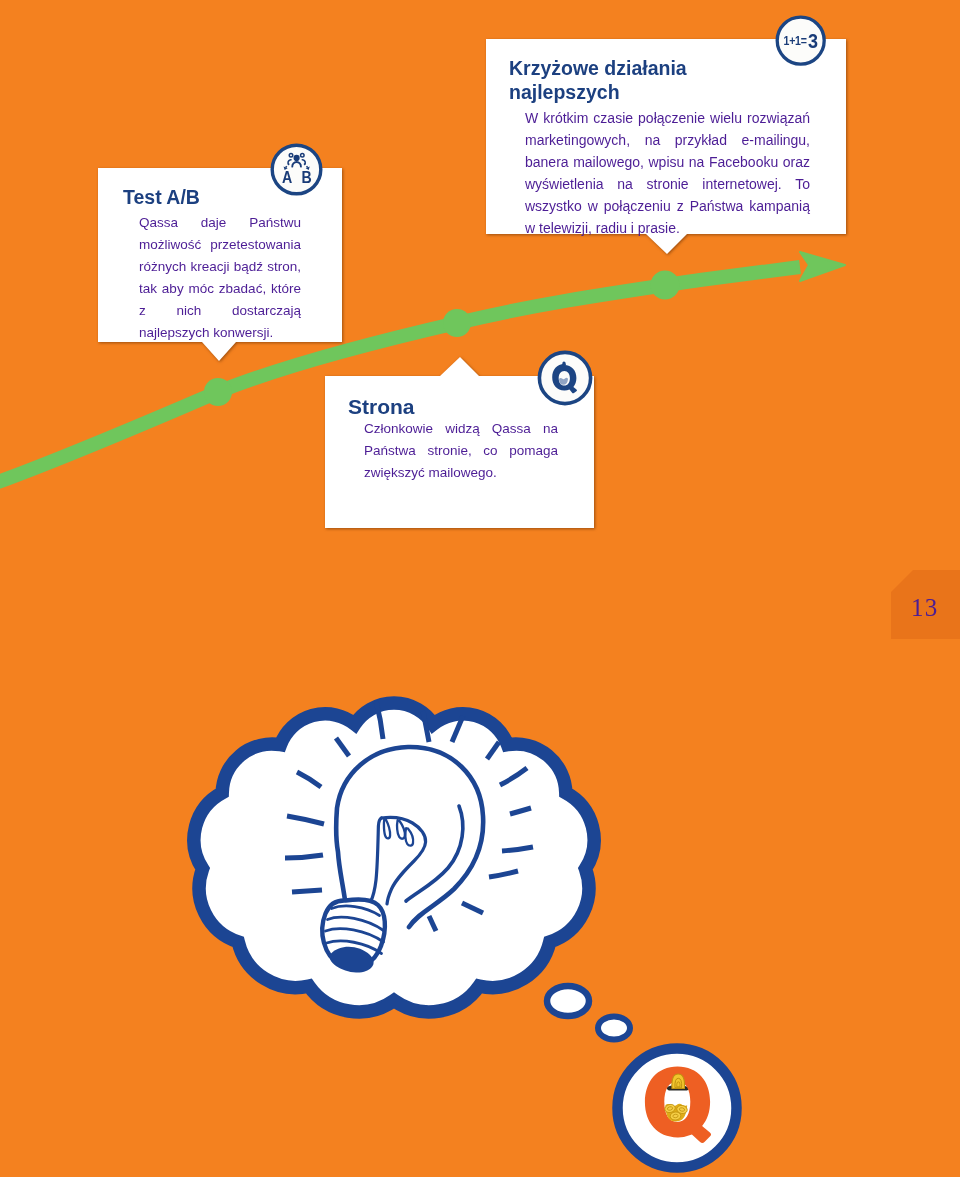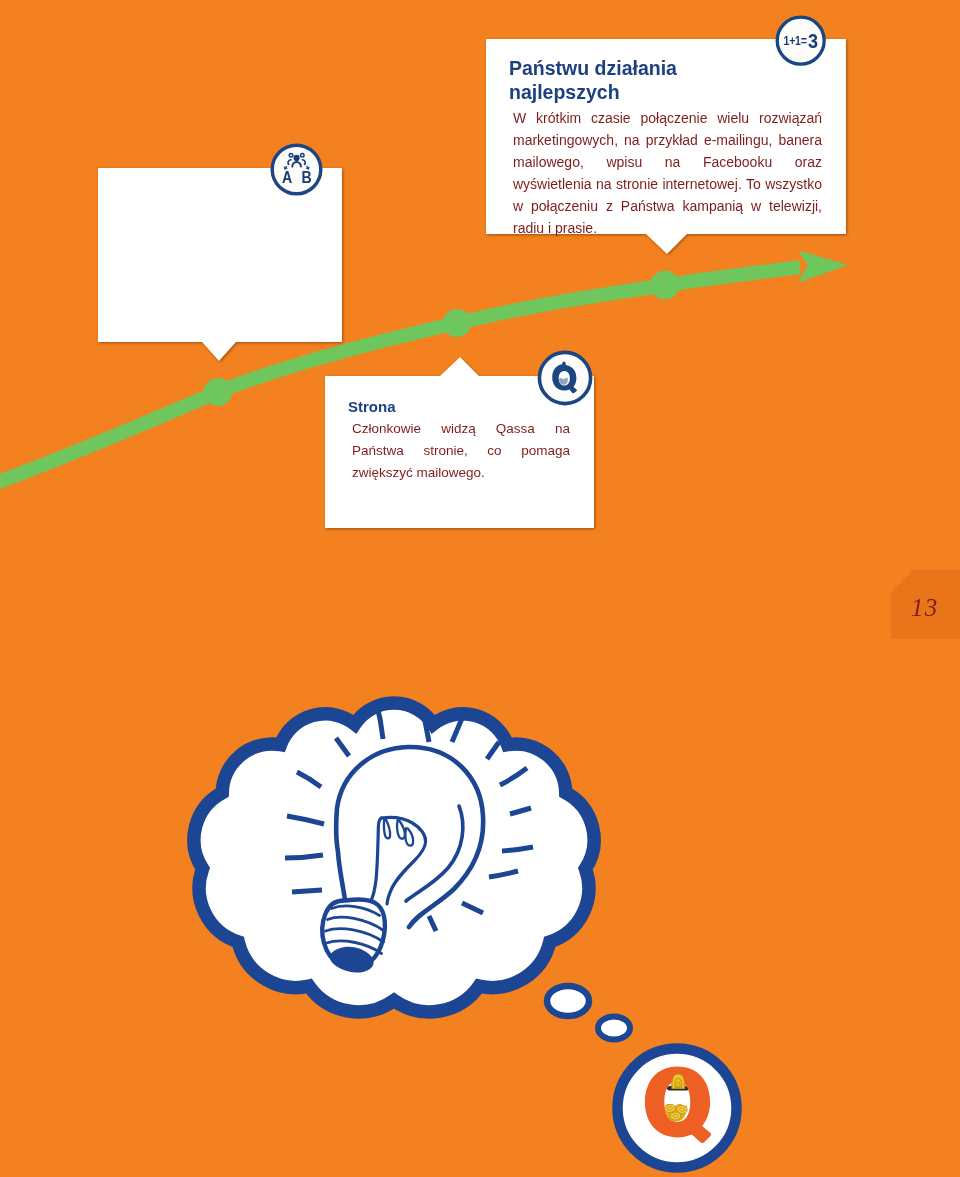--- a/index.html
+++ b/index.html
@@ -10,24 +10,24 @@
     font-family:"Liberation Sans",sans-serif;
     -webkit-font-smoothing:antialiased;
   }
   .stage{position:absolute;left:0;top:0;width:960px;height:1177px;overflow:hidden;}
   svg{display:block;}
   .layer{position:absolute;left:0;top:0;width:960px;height:1177px;}
 
   .card{position:absolute;filter:drop-shadow(1px 1px 1.6px rgba(95,42,2,.58));}
   .cardtext{position:absolute;}
   .card-title{color:#1C4080;font-weight:bold;margin:0;}
-  .card-body{color:#7f1d1d;margin:4px;text-align:justify;}
+  .card-body{color:#4c1d95;margin:16px;text-align:justify;}
 
   .pagebadge{position:absolute;}
-  .pagenum{position:absolute;color:#7f1d1d;font-family:"Liberation Serif",serif;font-size:22px;letter-spacing:0.5px;font-style:italic;}
+  .pagenum{position:absolute;color:#4c1d95;font-family:"Liberation Serif",serif;font-size:22px;letter-spacing:0.5px;}
 </style>
 </head>
 <body>
 
 <div class="stage">
 
   <svg class="layer" viewBox="0 0 960 1177" width="960" height="1177">
     <g>
       <path d="M -10 485 C 70 456 152 420 218 392 C 290 363 392 338 457 323 C 540 303 620 292 700 280 L 800 267" fill="none" stroke="#6FC65C" stroke-width="14" stroke-linecap="butt"></path>
       <path d="M 800 252 L 845 265 L 800 281 L 809 265 Z" fill="#6FC65C" stroke="#6FC65C" stroke-width="2" stroke-linejoin="round"></path>
@@ -144,55 +144,57 @@
     <path d="M 39.7 23.4 L 38.7 26.9 L 35.7 25.2 Z" fill="#1A3C78"></path>
     <g transform="translate(17.0,40.0) scale(0.86,1)">
         <text x="0" y="0" font-family="Liberation Sans, sans-serif" font-size="16.5" font-weight="bold" fill="#1A3C78" text-anchor="middle">A</text>
       </g>
     <g transform="translate(36.6,40.0) scale(0.86,1)">
         <text x="0" y="0" font-family="Liberation Sans, sans-serif" font-size="16.5" font-weight="bold" fill="#1A3C78" text-anchor="middle">B</text>
       </g>
   </svg>
 
   <div class="cardtext" style="left:123px;top:186px;width:194px;">
+    <div class="card-title" style="font-size:19.5px;line-height:23.5px;">Test A/B</div>
+    <div class="card-body" style="font-size:13.5px;line-height:22px;margin-top:2px;">Qassa daje Państwu możliwość przetestowania różnych kreacji bądź stron, tak aby móc zbadać, które z nich dostarczają najlepszych konwersji.</div>
   </div>
 
   <svg class="card" style="left:486px;top:39px;" width="360" height="216" viewBox="0 0 360 216">
     <path d="M 0 0 L 360 0 L 360 195 L 201 195 L 181 215 L 160 195 L 0 195 Z" fill="#ffffff"></path>
   </svg>
   <svg class="badge" style="position:absolute;left:775px;top:15px;" width="52" height="52" viewBox="0 0 52 52">
     <circle cx="25.7" cy="25.6" r="23.5" fill="#FCFCFA" stroke="#1C4583" stroke-width="3.3"></circle>
     <g transform="translate(8.6,29.8) scale(0.92,1.06)">
         <text x="0" y="0" font-family="Liberation Sans, sans-serif" font-size="11.5" font-weight="bold" fill="#1A3C78" letter-spacing="-0.3">1+1=</text>
       </g>
     <g transform="translate(32.9,32.6) scale(0.9,1.0)">
         <text x="0" y="0" font-family="Liberation Sans, sans-serif" font-size="20" font-weight="bold" fill="#1A3C78">3</text>
       </g>
   </svg>
 
   <div class="cardtext" style="left:509px;top:57px;width:317px;">
     <div class="card-title" style="font-size:19.5px;line-height:23.5px;">
-      <div>Państwu działania</div>
+      <div>Krzyżowe działania</div>
       <div>najlepszych</div>
     </div>
     <div class="card-body" style="font-size:14px;line-height:22px;margin-top:3px;">W krótkim czasie połączenie wielu rozwiązań marketingowych, na przykład e-mailingu, banera mailowego, wpisu na Facebooku oraz wyświetlenia na stronie internetowej. To wszystko w połączeniu z Państwa kampanią w telewizji, radiu i prasie.</div>
   </div>
 
   <svg class="card" style="left:325px;top:357px;" width="269" height="171" viewBox="0 0 269 171">
     <path d="M 0 19 L 115 19 L 135 0 L 154 19 L 269 19 L 269 171 L 0 171 Z" fill="#ffffff"></path>
   </svg>
   <svg class="badge" style="position:absolute;left:537px;top:350px;" width="56" height="56" viewBox="0 0 56 56">
     <circle cx="28" cy="28" r="25.6" fill="#FCFCFA" stroke="#1C4583" stroke-width="3.6"></circle>
     <g>
       <path d="M 25.6 12.3 q 1.3 -1.8 2.8 0 l 0.7 3.2 l -4.2 0 Z" fill="#1C4583"></path>
       <path d="M 27.3 15.1 c 7.4 0 12.1 5.5 12.1 13.0 c 0 3.6 -1.1 6.7 -3.0 8.9 l 3.1 2.5 q 1.1 0.9 -0.1 1.8 l -2.4 1.7 q -1.1 0.8 -1.9 -0.2 l -2.6 -3.2 a 13.6 13.6 0 0 1 -5.2 0.9 c -7.4 0 -12.1 -5.5 -12.1 -13.2 c 0 -7.5 4.7 -13.2 12.1 -13.2 Z M 27.3 21.1 c -3.5 0 -5.6 2.9 -5.6 7.2 c 0 4.5 2.1 7.3 5.6 7.3 c 3.5 0 5.6 -2.9 5.6 -7.3 c 0 -4.3 -2.1 -7.2 -5.6 -7.2 Z" fill="#1C4583"></path>
       <path d="M 22.1 28.8 q 1.5 -1.6 3.0 -0.2 q 1.5 1.2 2.9 -0.2 q 1.5 -1.3 2.9 0.2 l 0 1.2 q -0.7 5.0 -4.6 5.0 q -3.9 0 -4.2 -4.8 Z" fill="#8FA4C4"></path>
     </g>
   </svg>
 
   <div class="cardtext" style="left:348px;top:395px;width:226px;">
-    <div class="card-title" style="font-size:15px;line-height:23.5px;">
+    <div class="card-title" style="font-size:21px;line-height:23.5px;">
       <div>Strona</div>
     </div>
     <div class="card-body" style="font-size:13.5px;line-height:22px;margin-top:-1px;">Członkowie widzą Qassa na Państwa stronie, co pomaga zwiększyć mailowego.</div>
   </div>
 
 </div>
 
 </body></html>

